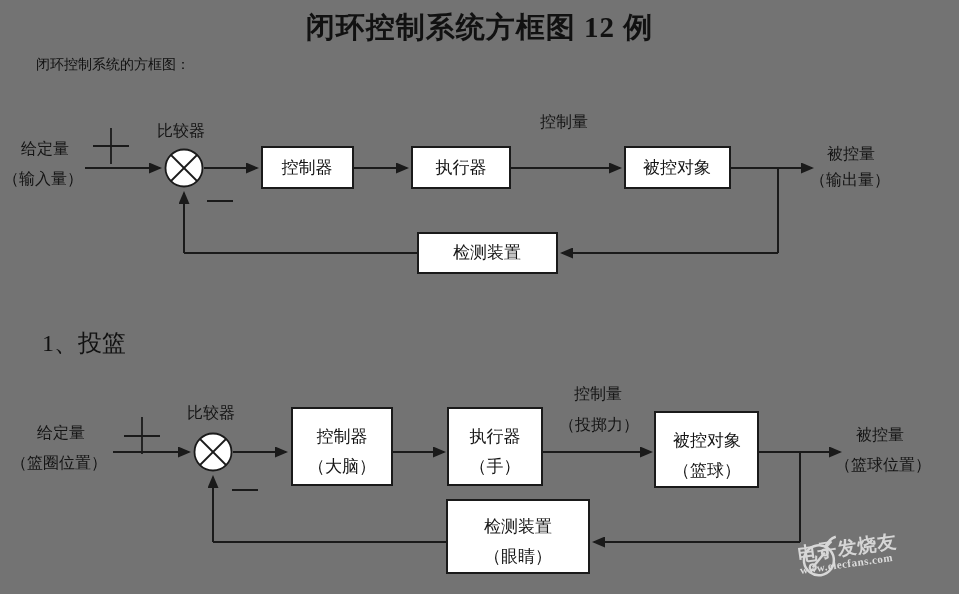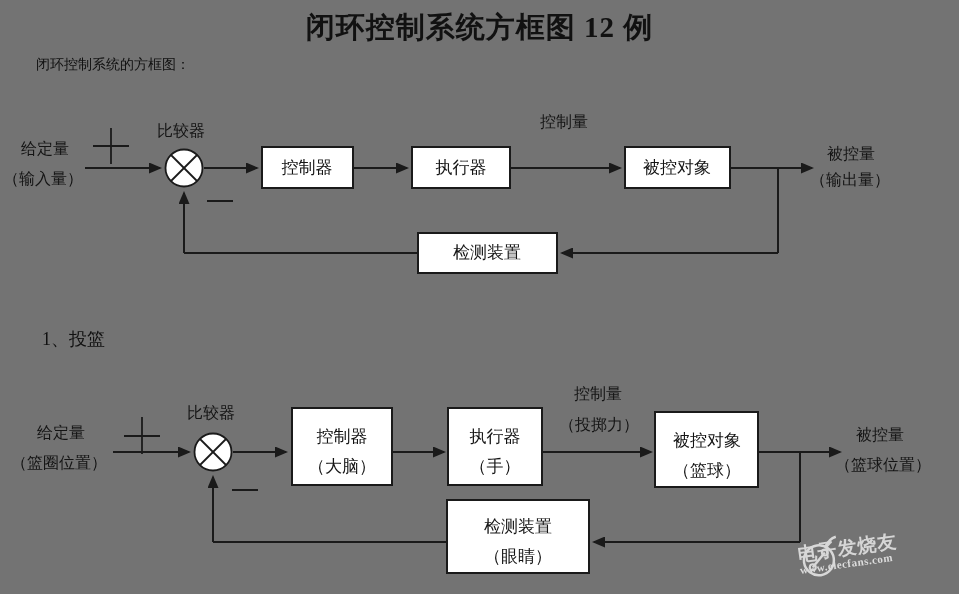--- a/index.html
+++ b/index.html
@@ -1,21 +1,21 @@
 <!DOCTYPE html>
 <html><head>
 <meta charset="utf-8">
 <style>
   html,body{margin:0;padding:0;background:#ffffff;}
   #page{position:relative;width:959px;height:594px;background:#737373;overflow:hidden;
         font-family:"Liberation Serif","DejaVu Serif",serif;color:#111;}
   .title{position:absolute;top:8px;left:0;width:959px;text-align:center;
          font-size:29px;font-weight:bold;letter-spacing:1px;}
   .subtitle{position:absolute;top:56px;left:36px;font-size:14px;}
-  .section-label{position:absolute;top:327px;left:42px;font-size:18px;}
+  .section-label{position:absolute;top:327px;left:42px;font-size:24px;}
   svg{position:absolute;left:0;}
   #svg-d1{top:100px;}
   #svg-d2{top:370px;}
   svg text{font-family:"Liberation Serif","DejaVu Serif",serif;fill:#141414;}
   .blk{fill:#ffffff;stroke:#1a1a1a;stroke-width:2;}
   .ln{stroke:#1a1a1a;stroke-width:2;fill:none;}
   .thin{stroke:#1a1a1a;stroke-width:1.8;fill:none;}
   .lbl{font-size:16px;}
   .boxlbl{font-size:17px;}
   .watermark{position:absolute;left:798px;top:534px;width:160px;display:flex;

